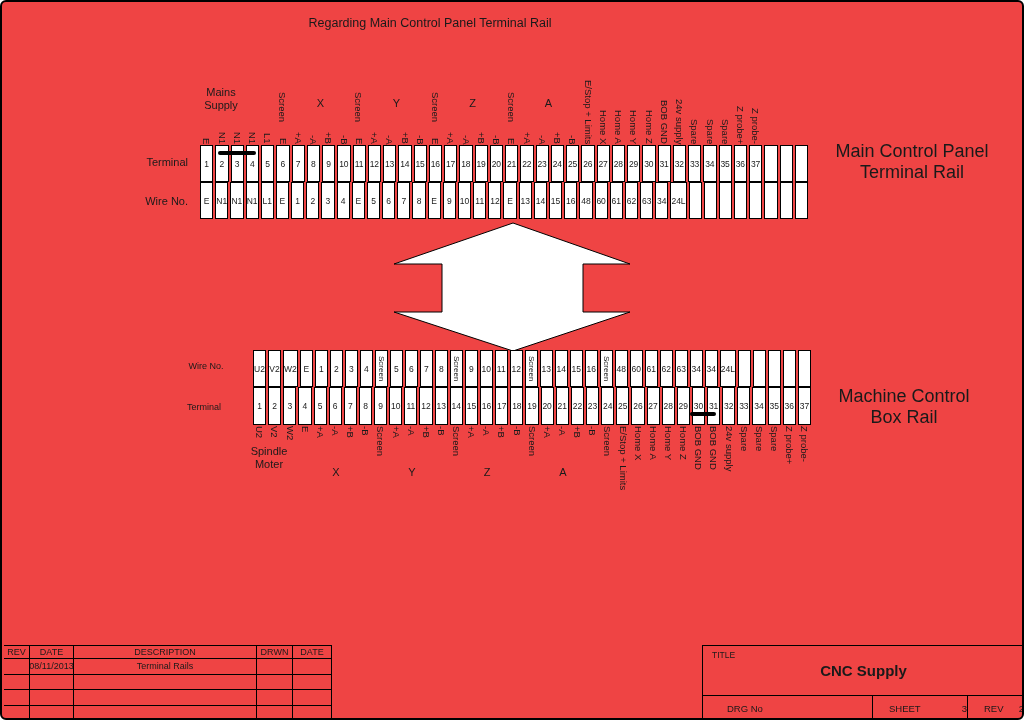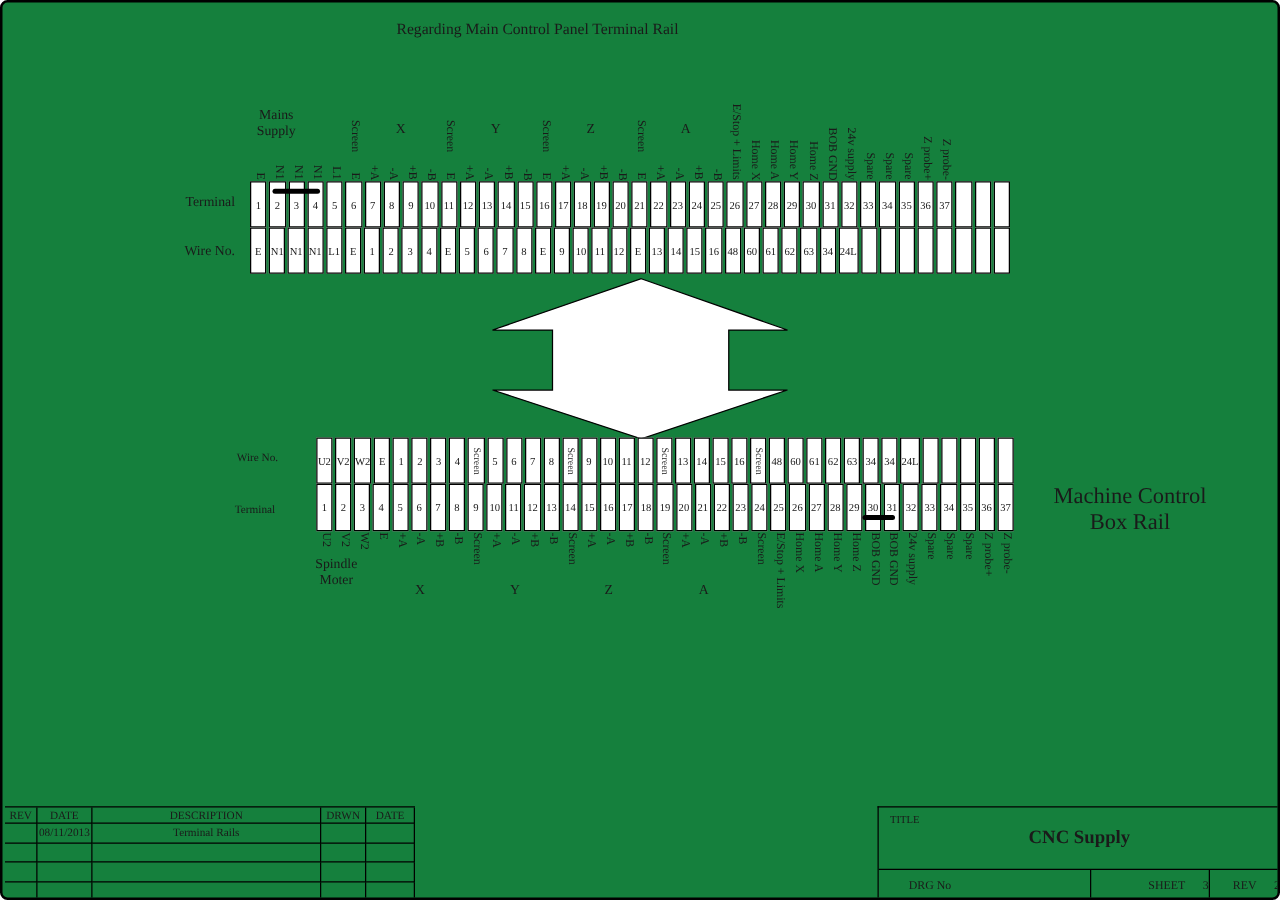--- a/index.html
+++ b/index.html
@@ -1,17 +1,17 @@
 <!DOCTYPE html>
 <html><head>
 <meta charset="utf-8">
 <style>
   html,body{margin:0;padding:0;background:#fff;}
   .page{position:relative;width:1024px;height:720px;box-sizing:border-box;border:2px solid #000;
-        border-radius:6px;background:#15803d;font-family:Liberation Serif, serif;color:#1a1a1a;overflow:hidden;}
+        border-radius:6px;background:#ef4444;font-family:Liberation Sans, sans-serif;color:#1a1a1a;overflow:hidden;}
   
   .note{position:absolute;font-size:12.5px;line-height:16px;text-align:center;}
   .noteline{display:block;}
   .top-note{left:228px;top:13px;width:400px;}
   .bottom-note{left:295px;top:509px;width:400px;line-height:15.5px;}
   
   .trow{position:absolute;display:grid;column-gap:2px;}
   .cols40{grid-template-columns:repeat(40,1fr);width:608px;}
   .cols37{grid-template-columns:repeat(37,1fr);width:558px;padding-left:6px;}
   .tcell{border:1px solid #000;background:#fff;display:flex;align-items:center;justify-content:center;
@@ -51,21 +51,21 @@
   .titlebox{position:absolute;left:700px;top:643px;width:322px;height:75px;
             border-left:1px solid #000;border-top:1px solid #000;box-sizing:border-box;}
   .tb-title{position:relative;height:49px;border-bottom:1px solid #000;}
   .tb-title-label{position:absolute;left:9px;top:4px;font-size:8.5px;}
   .tb-title-text{position:absolute;left:0;right:0;top:16px;text-align:center;
                  font-size:15px;font-weight:bold;}
   .tb-bottom{display:grid;grid-template-columns:170px 95px 1fr;height:25px;}
   .tb-cell{border-right:1px solid #000;display:flex;align-items:center;font-size:9.5px;margin-left:16px;}
   .tb-cell:last-child{border-right:none;}
   .tb-drg{padding-left:8px;}
-  .tb-pair{justify-content:flex-end;gap:14px;}
+  .tb-pair{justify-content:space-between;gap:14px;}
 </style>
 </head>
 <body>
 
 <div class="page">
 
   <div class="note top-note">
       <div class="noteline">Regarding Main Control Panel Terminal Rail</div>
     </div>
 
@@ -291,20 +291,24 @@
       <div class="tcell"></div>
       <div class="tcell"></div>
       <div class="tcell"></div>
       <div class="tcell"></div>
       <div class="tcell"></div>
       <div class="tcell"></div>
       <div class="tcell"></div>
       <div class="tcell"></div>
     </div>
   <div class="linkbar" style="left:216px;top:149px;width:38px;"></div>
+  <div class="sidetitle" style="left:815px;top:139px;">
+    <div>Main Control Panel</div>
+    <div>Terminal Rail</div>
+  </div>
 
   <svg class="arrowsvg" width="1024" height="720" viewBox="0 0 1024 720">
     <polygon points="511,221 628,262 581,262 581,310 628,310 511,349 392,310 440,310 440,262 392,262" fill="#ffffff" stroke="#000000" stroke-width="1"></polygon>
   </svg>
 
   <div class="caption cap-small" style="left:183px;top:359px;">Wire No.</div>
   <div class="caption cap-small" style="left:181px;top:400px;">Terminal</div>
   <div class="trow cols37" style="left:245px;top:348px;height:37px;">
       <div class="tcell">U2</div>
       <div class="tcell">V2</div>

